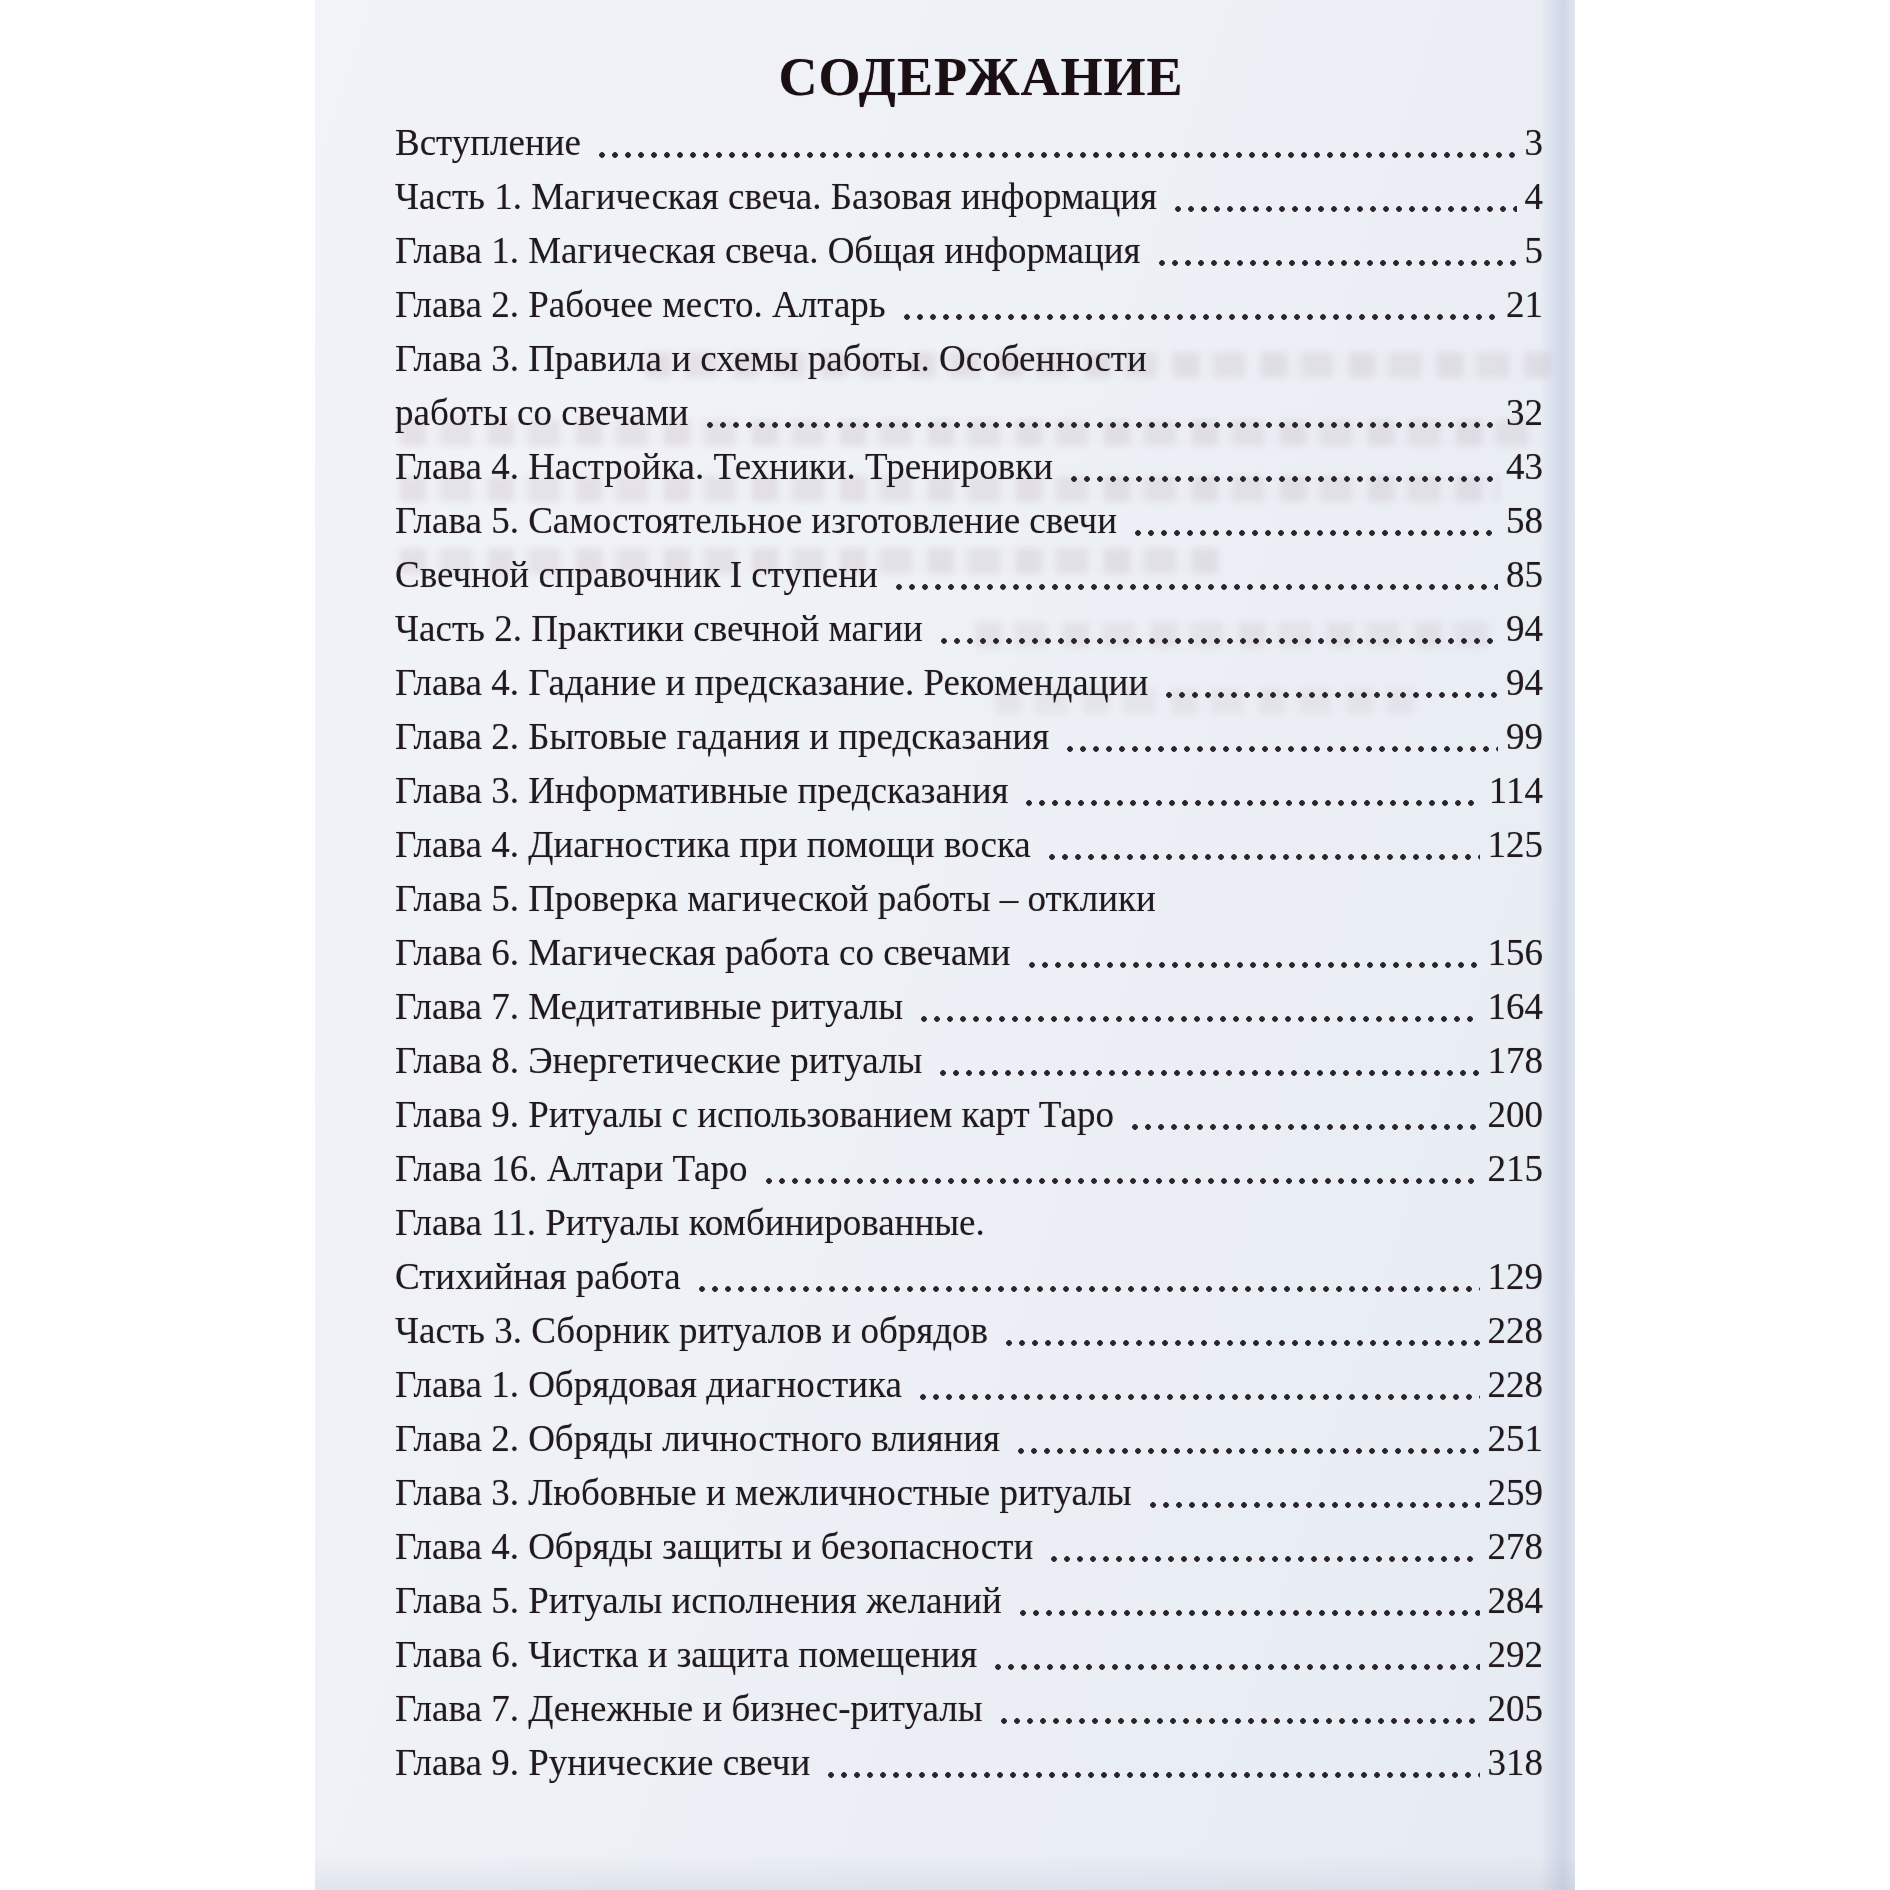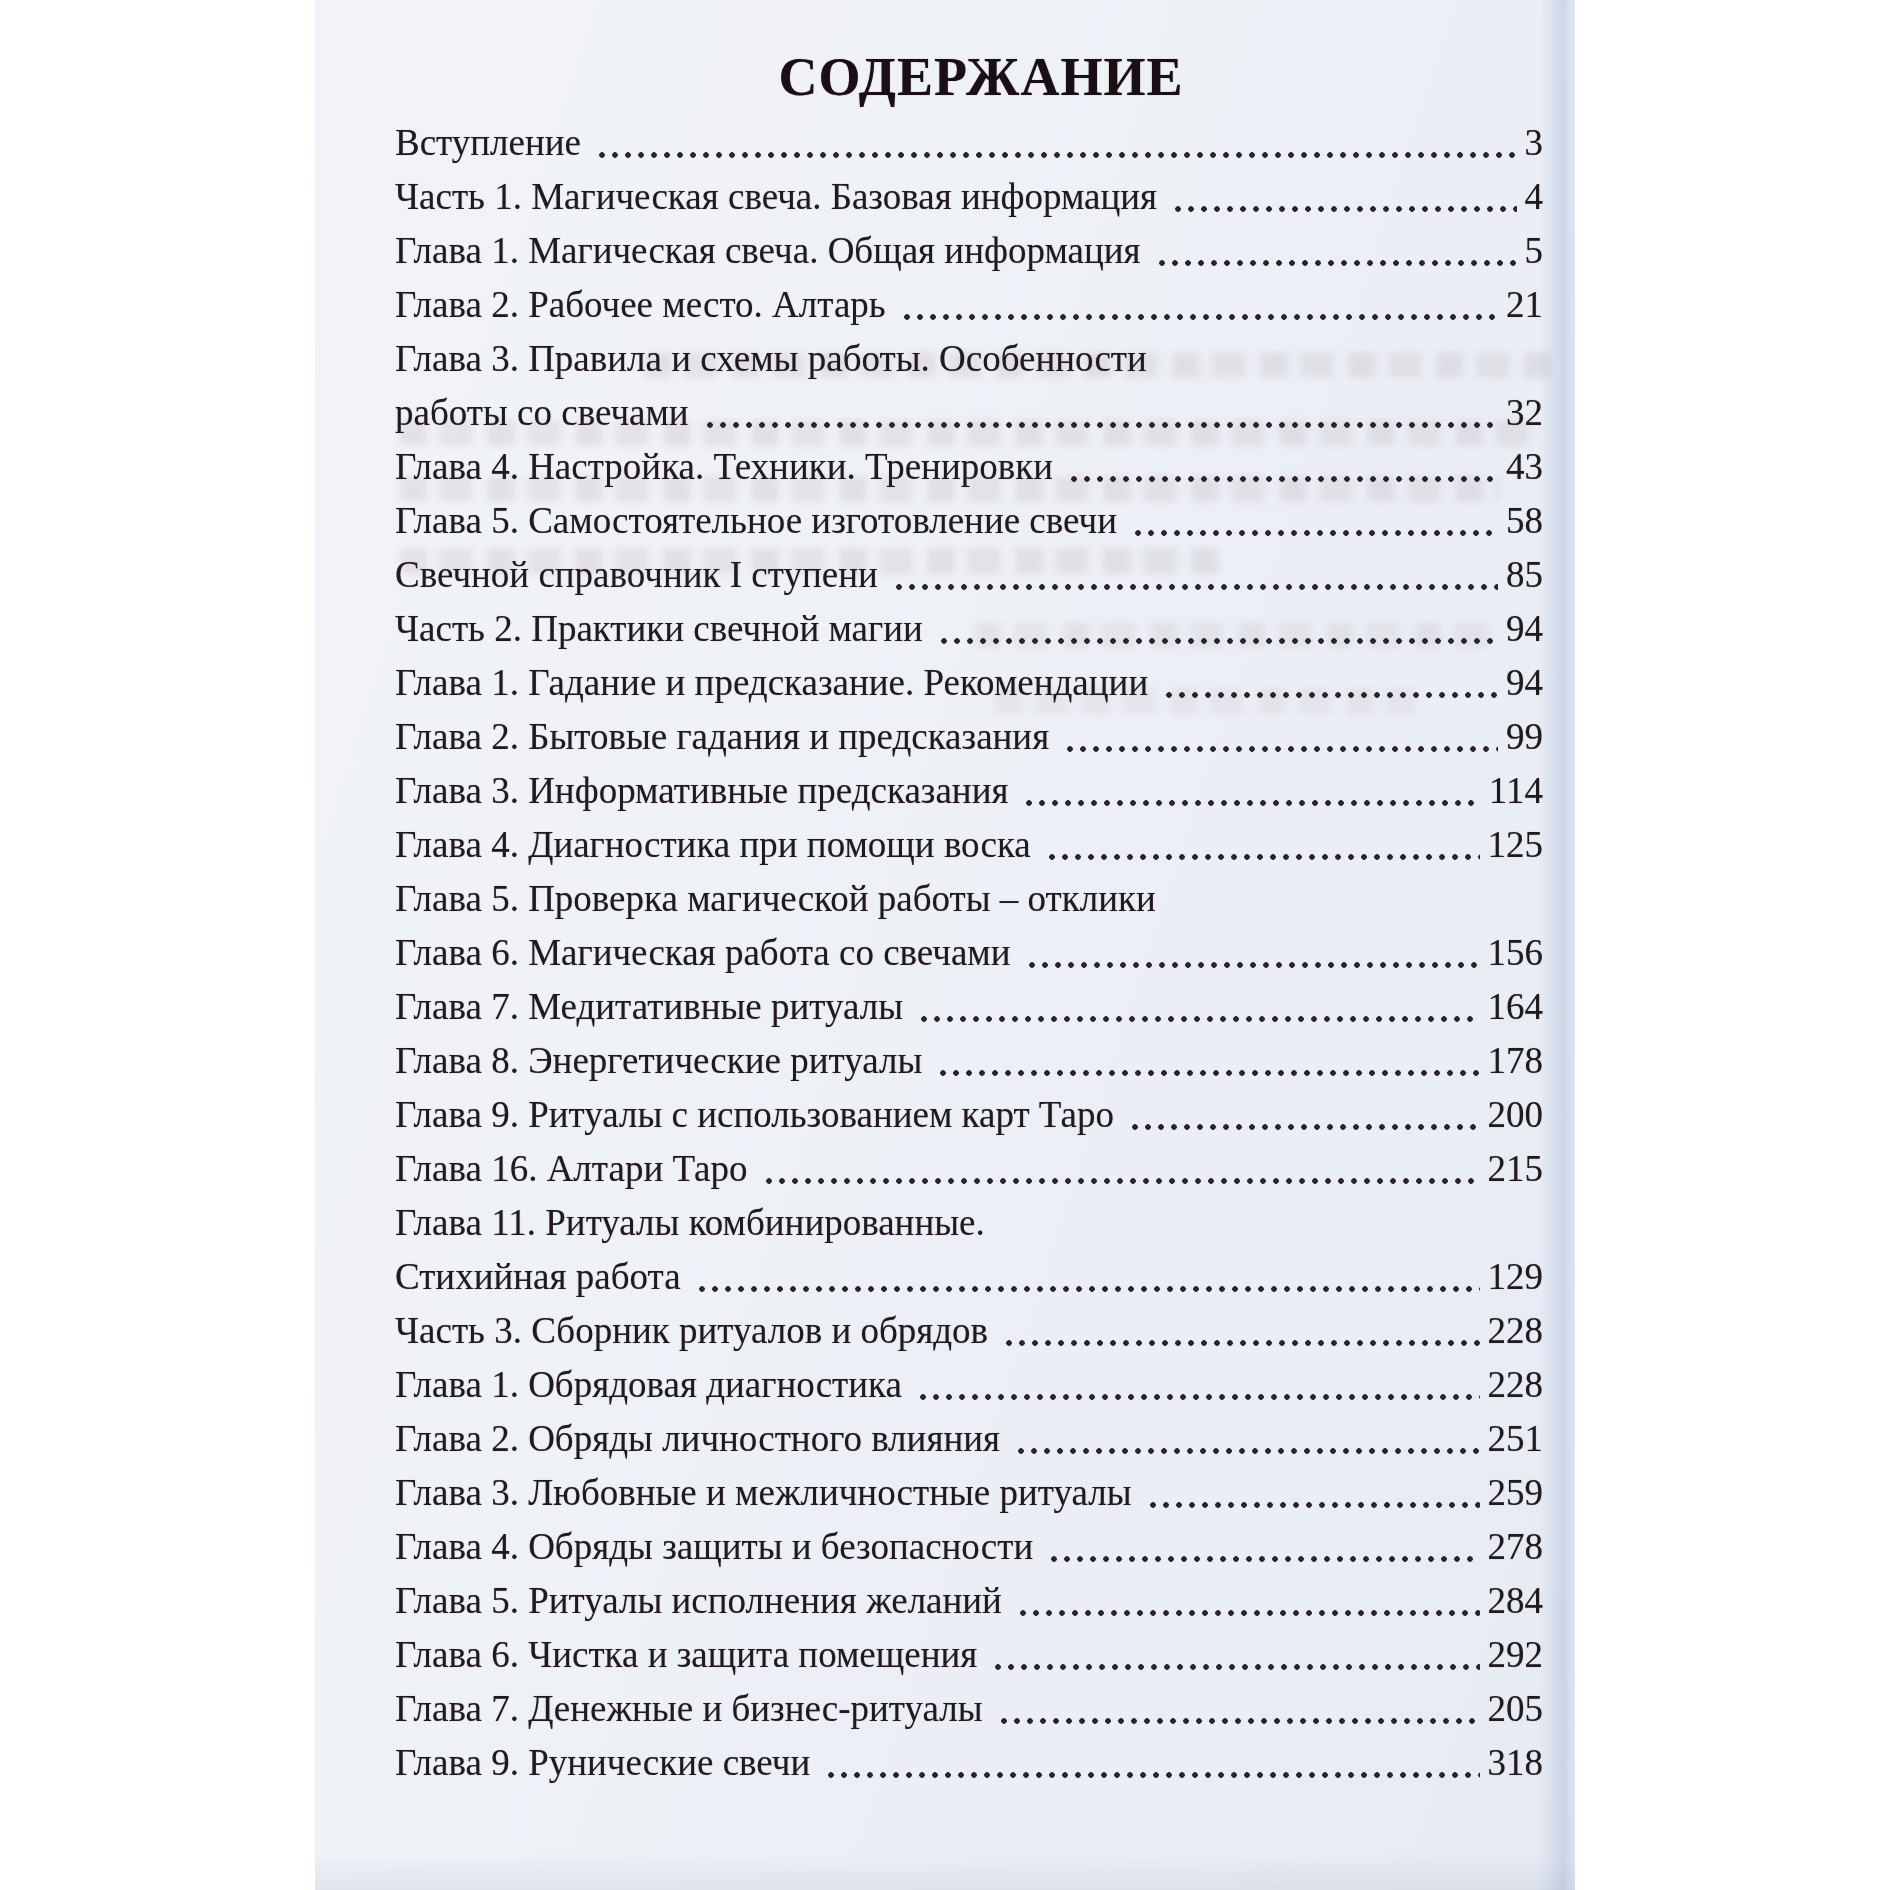--- a/index.html
+++ b/index.html
@@ -133,21 +133,21 @@
     <span class="pnum">85</span>
   </div>
 
   <div class="toc-row">
     <span class="label">Часть 2. Практики свечной магии</span>
     <span class="leader"></span>
     <span class="pnum">94</span>
   </div>
 
   <div class="toc-row">
-    <span class="label">Глава 1. Гадание и предсказание. Рекомендации</span>
+    <span class="label">Глава 4. Гадание и предсказание. Рекомендации</span>
     <span class="leader"></span>
     <span class="pnum">94</span>
   </div>
 
   <div class="toc-row">
     <span class="label">Глава 2. Бытовые гадания и предсказания</span>
     <span class="leader"></span>
     <span class="pnum">99</span>
   </div>
 

